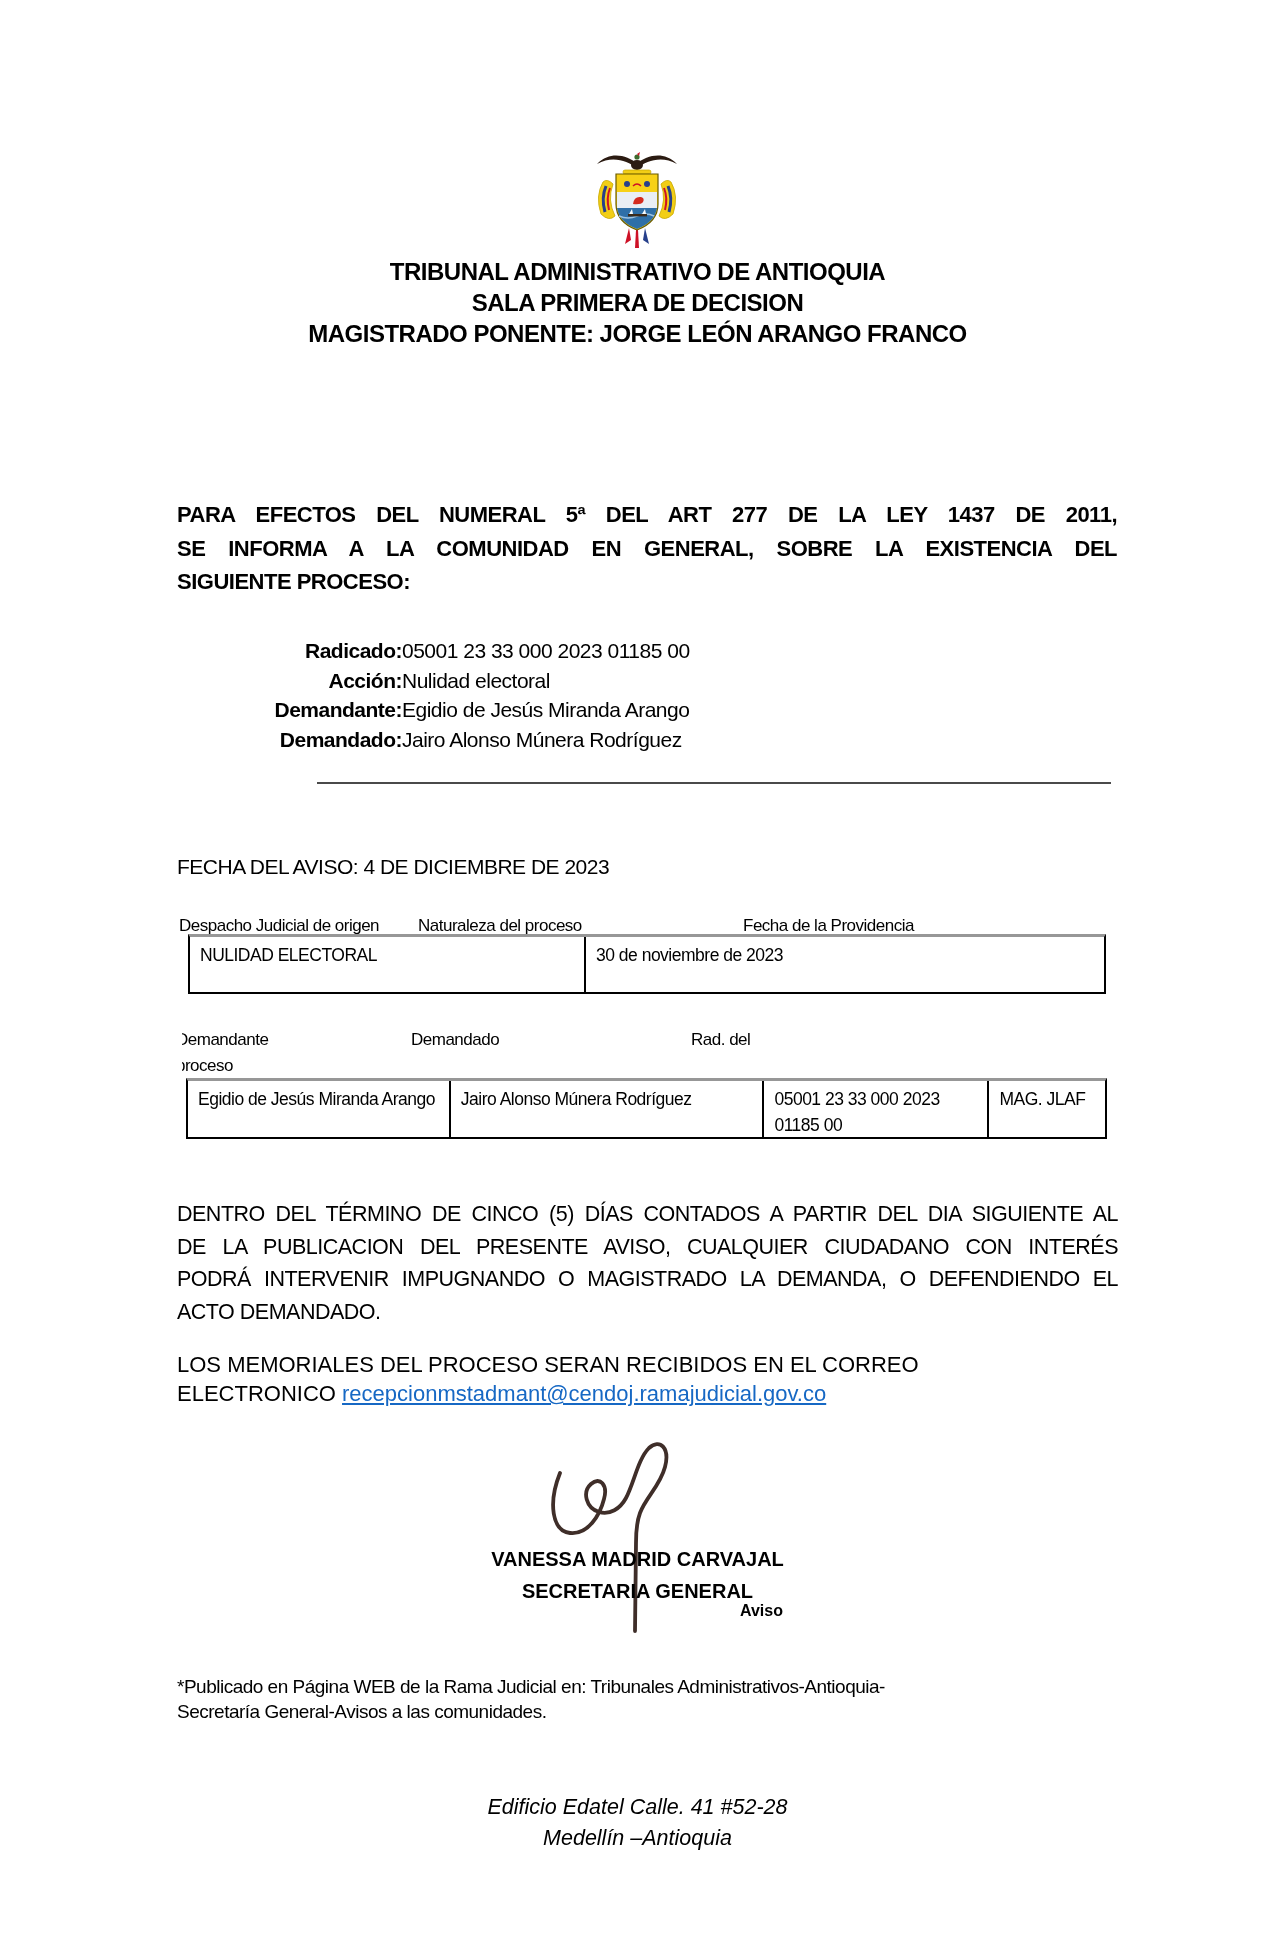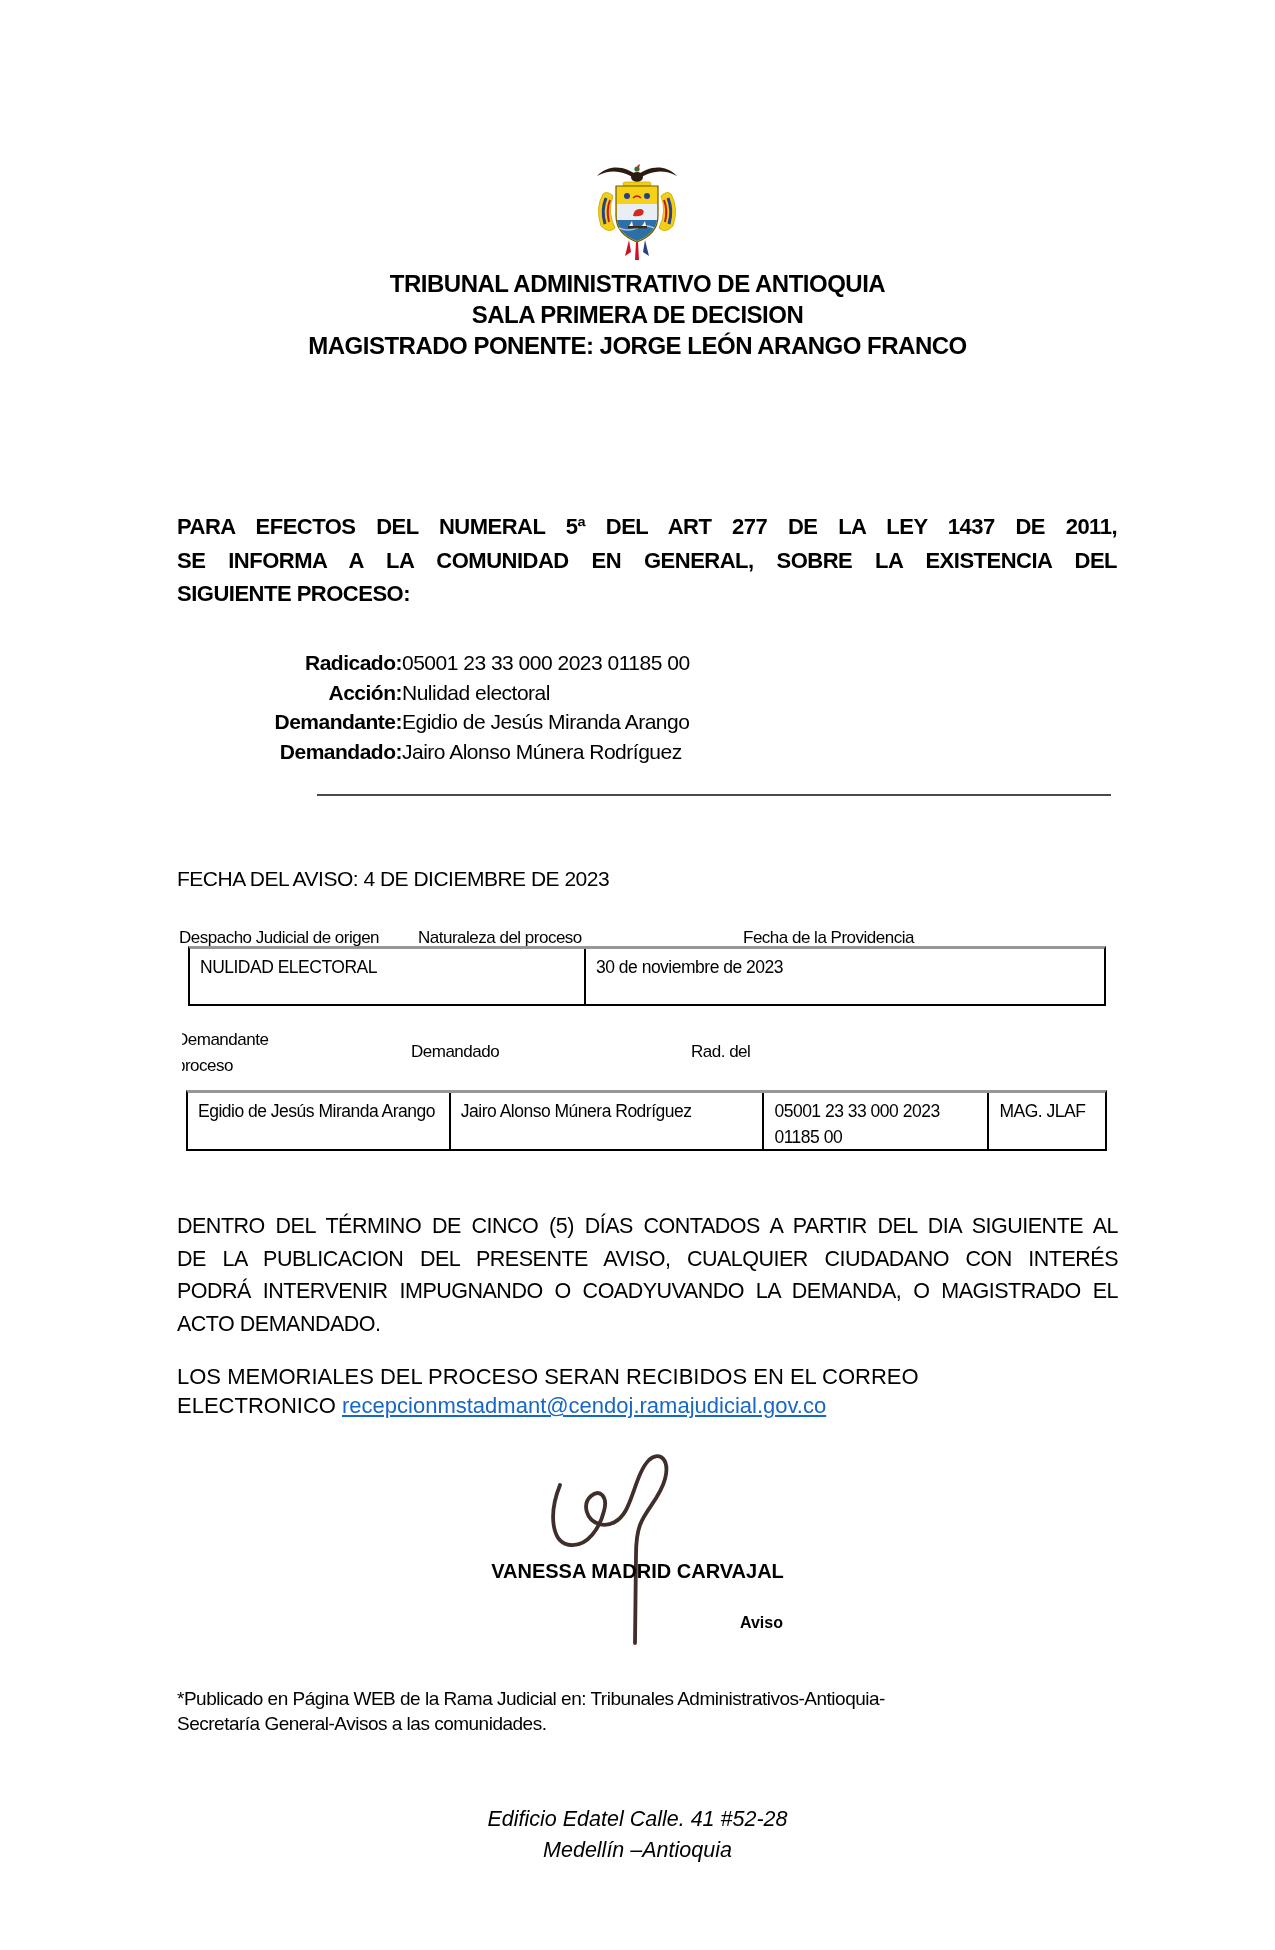--- a/index.html
+++ b/index.html
@@ -1,21 +1,21 @@
 <!DOCTYPE html>
 <html><head>
 <meta charset="utf-8">
 <style>
   html,body{margin:0;padding:0;background:#e8e8e8;}
   .page{
     position:relative;width:1275px;height:1950px;background:#ffffff;
     font-family:"Liberation Sans",sans-serif;color:#000;overflow:hidden;
     margin:0 auto;
   }
-  .abs{position:absolute;margin-top:12px;}
+  .abs{position:absolute;}
   .cond{letter-spacing:-0.5px;}
   .center{left:0;width:1275px;text-align:center;}
 
   
   .title-block{top:256px;font-size:24px;font-weight:bold;line-height:31px;}
   .aviso-heading{top:419px;font-size:20px;font-weight:bold;}
 
   
   .intro{top:498px;left:177px;width:940px;font-size:22px;font-weight:bold;line-height:33.5px;}
   .jline{text-align:justify;text-align-last:justify;white-space:normal;}
@@ -143,21 +143,21 @@
   <div class="abs doc-table t2">
     <div class="cell c1 cond">Egidio de Jesús Miranda Arango</div>
     <div class="cell c2 cond">Jairo Alonso Múnera Rodríguez</div>
     <div class="cell c3 cond">05001 23 33 000 2023 01185 00</div>
     <div class="cell c4 cond">MAG. JLAF</div>
   </div>
 
   <div class="abs dentro cond">
     <div class="jline">DENTRO DEL TÉRMINO DE CINCO (5) DÍAS CONTADOS A PARTIR DEL DIA SIGUIENTE AL</div>
     <div class="jline">DE LA PUBLICACION DEL PRESENTE AVISO, CUALQUIER CIUDADANO CON INTERÉS</div>
-    <div class="jline">PODRÁ INTERVENIR IMPUGNANDO O COADYUVANDO LA DEMANDA, O MAGISTRADO EL</div>
+    <div class="jline">PODRÁ INTERVENIR IMPUGNANDO O MAGISTRADO LA DEMANDA, O DEFENDIENDO EL</div>
     <div>ACTO DEMANDADO.</div>
   </div>
 
   <div class="abs memoriales">
     <div>LOS MEMORIALES DEL PROCESO SERAN RECIBIDOS EN EL CORREO</div>
     <div>
       <span>ELECTRONICO </span><a class="email-link" id="email-link" style="color: rgb(22, 104, 196);">recepcionmstadmant@cendoj.ramajudicial.gov.co</a>
     </div>
   </div>
 
@@ -165,20 +165,21 @@
     <svg width="175" height="196" viewBox="0 0 175 196">
       <path d="M 22,32 C 10,62 14,90 32,92 C 50,94 62,74 66,58
                C 70,44 62,35 53,43 C 44,51 48,67 61,71
                C 72,74 82,68 88,57 C 96,42 100,18 111,7
                C 122,-3 132,7 127,26 C 122,45 108,56 102,72
                C 99,80 98,88 98,102 L 97,190" fill="none" stroke="#3f2e29" stroke-width="3.8" stroke-linecap="round"></path>
     </svg>
   </div>
 
   <div class="abs center sig-name">VANESSA MADRID CARVAJAL</div>
+  <div class="abs center sig-title">SECRETARIA GENERAL</div>
   <div class="abs aviso-label">Aviso</div>
 
   <div class="abs footnote cond">
     <div>*Publicado en Página WEB de la Rama Judicial en: Tribunales Administrativos-Antioquia-</div>
     <div>Secretaría General-Avisos a las comunidades.</div>
   </div>
 
   <div class="abs center footer">
     <div>Edificio Edatel Calle. 41 #52-28</div>
     <div>Medellín –Antioquia</div>

